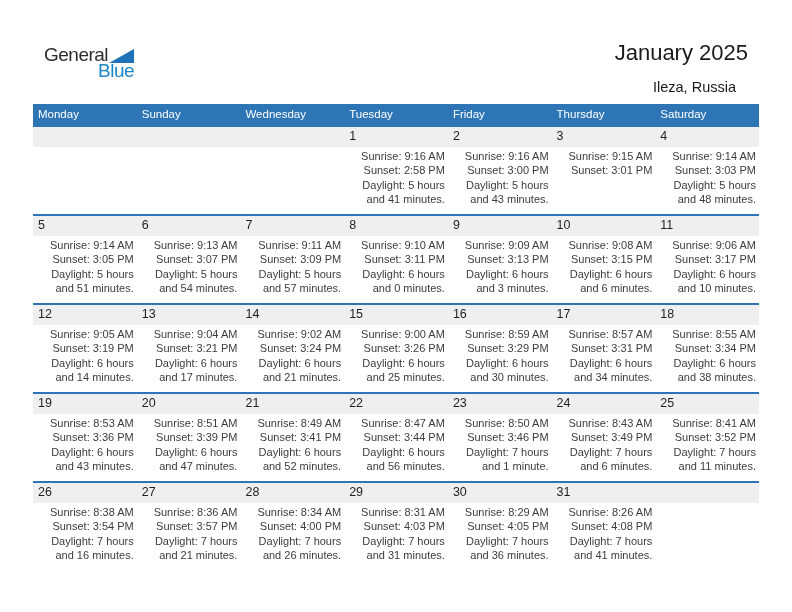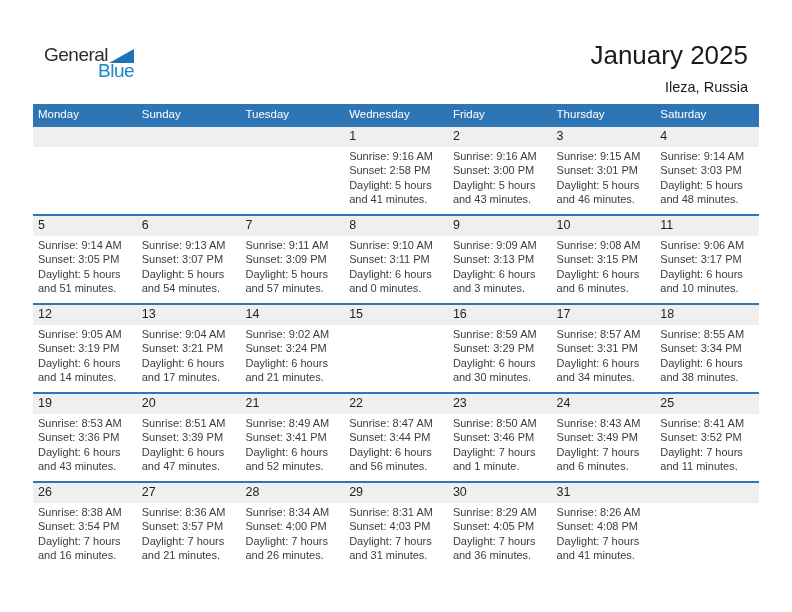--- a/index.html
+++ b/index.html
@@ -13,54 +13,54 @@
   .logo{position:absolute;left:44px;top:45px;line-height:1;}
   .logo-top{display:flex;align-items:flex-end;}
   .logo-general{font-size:19px;color:#2d2d2d;letter-spacing:-0.5px;}
   .logo-triangle{
     width:0;height:0;display:inline-block;margin-left:1px;margin-bottom:1px;
     border-bottom:14px solid var(--logo_triangle,#1e73b8);
     border-left:25px solid transparent;
   }
   .logo-blue{font-size:19px;color:var(--logo_blue,#1a87c8);margin-top:-3px;margin-left:43px;letter-spacing:-0.5px;text-align:right;}
   
-  .title{position:absolute;top:40px;right:44px;font-size:26px;color:#1a1a1a;text-align:left;}
-  .location{position:absolute;top:79px;right:44px;font-size:14.5px;color:#1a1a1a;text-align:right;}
+  .title{position:absolute;top:40px;right:44px;font-size:22px;color:#1a1a1a;text-align:left;}
+  .location{position:absolute;top:79px;right:56px;font-size:14.5px;color:#1a1a1a;text-align:right;}
   
   .calendar{position:absolute;left:33px;top:104px;width:726px;}
   .weekday-header{display:flex;height:21px;background:var(--header_bg,#2e75b6);}
   .wd{flex:1 1 0;color:#ffffff;font-size:11.5px;line-height:21px;padding-left:5px;overflow:hidden;white-space:nowrap;}
   .week-row{display:flex;border-top:2px solid var(--row_border,#2e75b6);height:87px;}
   .cell{flex:1 1 0;min-width:0;}
   .daynum{
     height:18px;background:var(--day_band_bg,#efefef);
     font-size:12.5px;color:#1f1f1f;padding:2px 0 0 5px;
   }
-  .details{padding:2px 3px 0 5px;font-size:11px;line-height:14.4px;color:#3c3c3c;}
+  .details{padding:2px 3px 0 5px;font-size:11px;line-height:14.4px;color:#3c3c3c;text-align:right;}
 </style>
 </head>
 <body>
 
 <div class="logo">
   <div class="logo-top">
     <span class="logo-general">General</span>
     <span class="logo-triangle"></span>
   </div>
   <div class="logo-blue">Blue</div>
 </div>
 
 <div class="title">January 2025</div>
 <div class="location">Ileza, Russia</div>
 
 <div class="calendar">
   <div class="weekday-header">
       <div class="wd">Monday</div>
       <div class="wd">Sunday</div>
+      <div class="wd">Wednesday</div>
       <div class="wd">Tuesday</div>
-      <div class="wd">Wednesday</div>
       <div class="wd">Friday</div>
       <div class="wd">Thursday</div>
       <div class="wd">Saturday</div>
     </div>
   <div>
       <div class="week-row">
         <div class="cell">
           <div class="daynum"></div>
           <div class="details"></div>
         </div>
@@ -86,21 +86,20 @@
             <div>Sunrise: 9:16 AM</div>
             <div>Sunset: 3:00 PM</div>
             <div>Daylight: 5 hours and 43 minutes.</div>
           </div>
         </div>
         <div class="cell">
           <div class="daynum">3</div>
           <div class="details">
             <div>Sunrise: 9:15 AM</div>
             <div>Sunset: 3:01 PM</div>
-            <div>Daylight: 5 hours and 46 minutes.</div>
           </div>
         </div>
         <div class="cell">
           <div class="daynum">4</div>
           <div class="details">
             <div>Sunrise: 9:14 AM</div>
             <div>Sunset: 3:03 PM</div>
             <div>Daylight: 5 hours and 48 minutes.</div>
           </div>
         </div>
@@ -183,20 +182,25 @@
         <div class="cell">
           <div class="daynum">14</div>
           <div class="details">
             <div>Sunrise: 9:02 AM</div>
             <div>Sunset: 3:24 PM</div>
             <div>Daylight: 6 hours and 21 minutes.</div>
           </div>
         </div>
         <div class="cell">
           <div class="daynum">15</div>
+          <div class="details">
+            <div>Sunrise: 9:00 AM</div>
+            <div>Sunset: 3:26 PM</div>
+            <div>Daylight: 6 hours and 25 minutes.</div>
+          </div>
         </div>
         <div class="cell">
           <div class="daynum">16</div>
           <div class="details">
             <div>Sunrise: 8:59 AM</div>
             <div>Sunset: 3:29 PM</div>
             <div>Daylight: 6 hours and 30 minutes.</div>
           </div>
         </div>
         <div class="cell">

